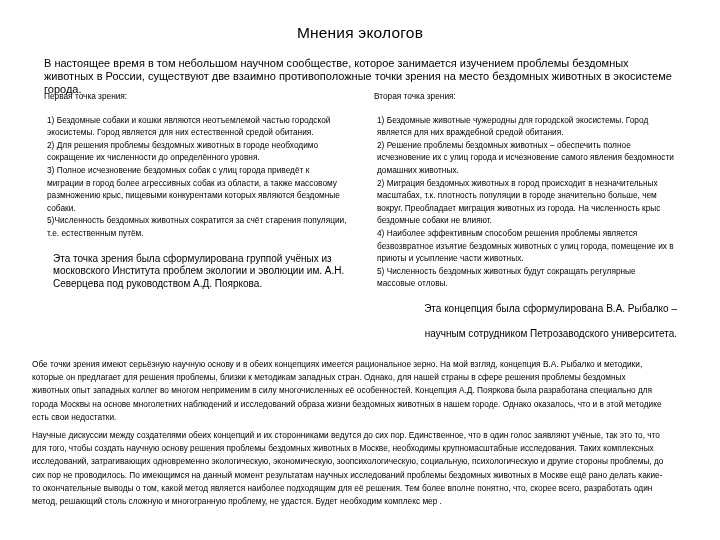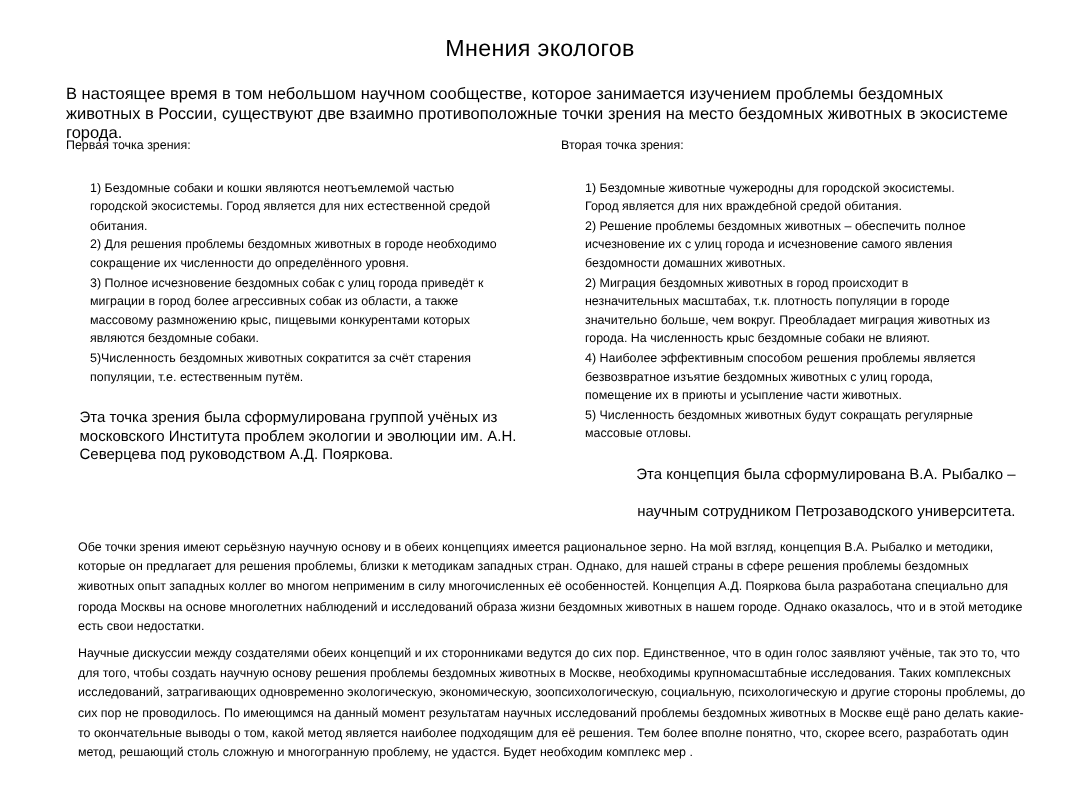--- a/index.html
+++ b/index.html
@@ -69,21 +69,21 @@
   }
 
   .col-heading {
     margin: 0 0 11px 0;
     font-size: 8.3px;
     line-height: 12.6px;
     font-weight: normal;
   }
 
   .points {
-    margin: 16px;
+    margin: 3px;
     padding: 0;
     list-style: none;
   }
   .points li {
     margin: 0;
     padding: 0;
   }
 
   .attribution {
     margin-top: 13px;
@@ -99,21 +99,21 @@
   }
   .attribution.indent-right .line-2 {
     display: block;
     padding-left: 20px;
     margin-top: 12px;
   }
 
   
   .bottom {
     position: absolute;
-    left: 52px;
+    left: 32px;
     width: 633px;
     font-size: 8.3px;
     line-height: 13.2px;
     color: #000000;
     text-align: left;
   }
   .bottom-1 { top: 358px; }
   .bottom-2 { top: 429px; }
 
   .bottom p {

